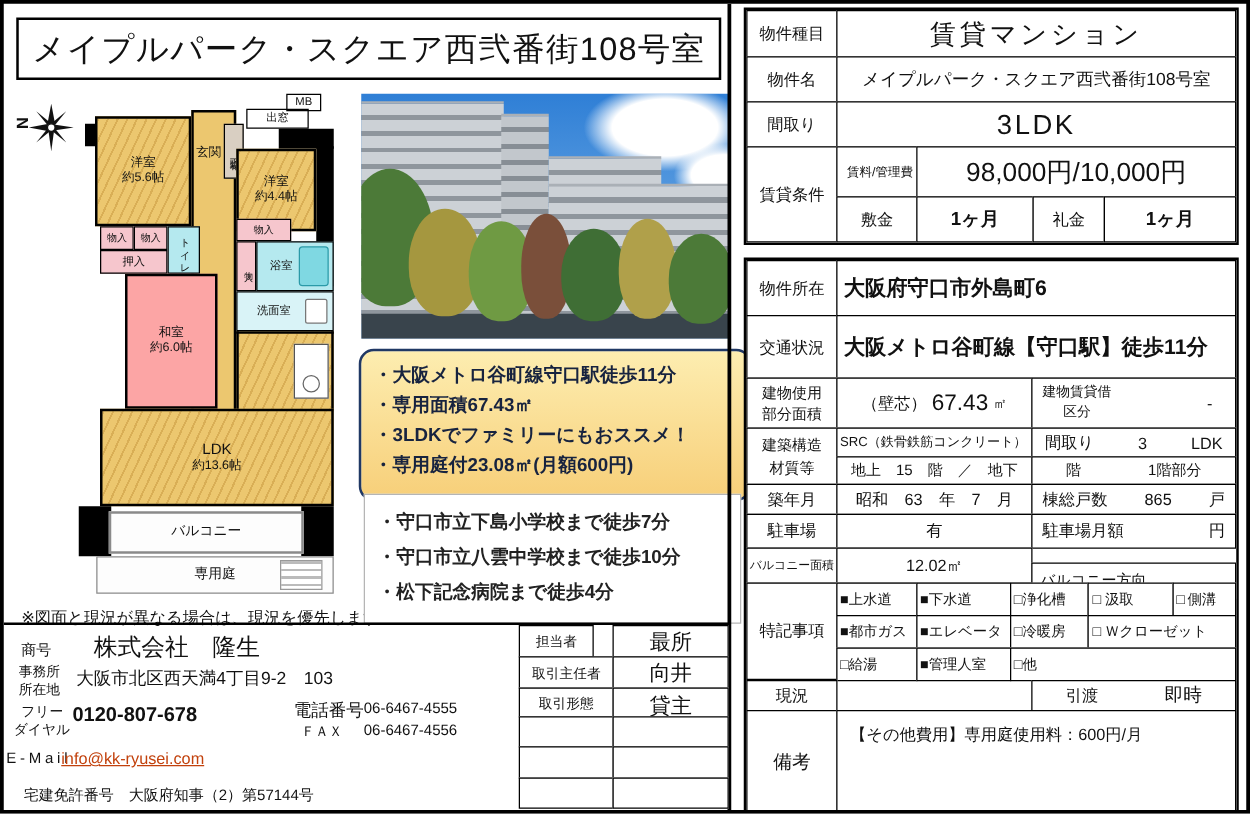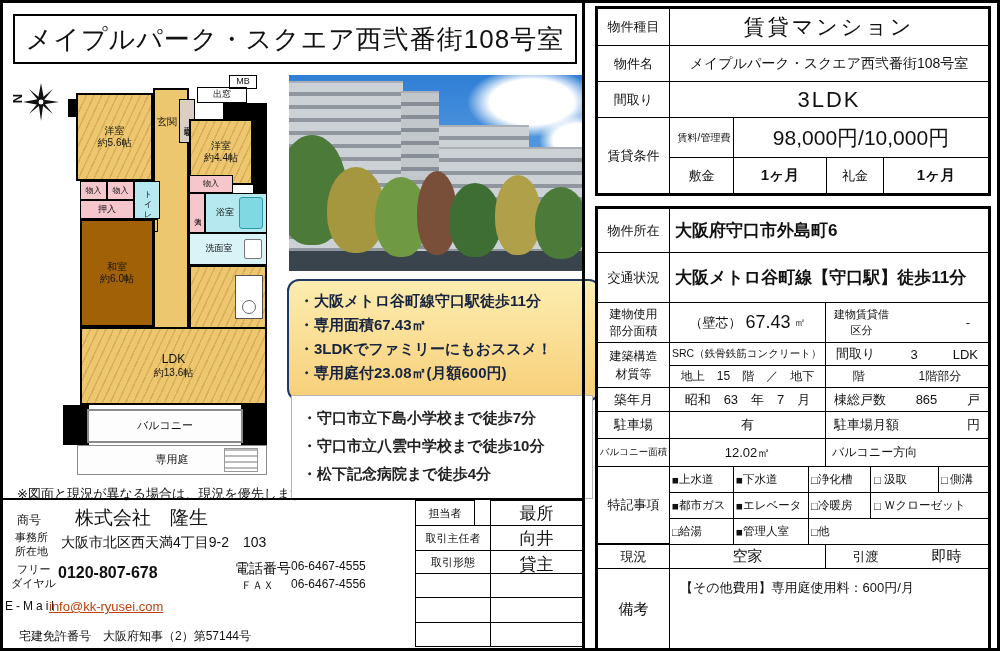--- a/index.html
+++ b/index.html
@@ -12,21 +12,21 @@
   .left{justify-content:flex-start;}
   .b{font-weight:bold;}
   .vtext{writing-mode:vertical-rl;text-orientation:upright;letter-spacing:1px;}
   
   .room{position:absolute;box-sizing:border-box;border:2px solid #000;
     display:flex;flex-direction:column;align-items:center;justify-content:center;
     font-size:10px;line-height:1.25;}
   .orange{background:
     repeating-linear-gradient(115deg,rgba(167,110,20,.28) 0 1.5px,rgba(0,0,0,0) 1.5px 7px),#ecc76f;}
   .plain-orange{background:#ecc76f;}
-  .green{background:#a16207;}
+  .green{background:#fca5a5;margin-left:20px;}
   .pink{background:#f6c6cd;}
   .cyan{background:#b5e9ef;}
   .wall{position:absolute;background:#000;}
   .gray-line{border:2px solid #8a8a8a;background:#fdfdfd;}
   
   .photo{position:absolute;overflow:hidden;background:linear-gradient(180deg,#2f7fd6 0%,#589bdf 45%,#a6c9ee 100%);}
   .cloud{position:absolute;background:radial-gradient(closest-side,#ffffff 65%,rgba(255,255,255,0));border-radius:50%;}
   .bldg{position:absolute;background:repeating-linear-gradient(180deg,#ccd1d6 0 9px,#8f969d 9px 13px);border-top:2px solid #aab0b6;}
   .tree{position:absolute;border-radius:50% 50% 45% 45%;}
   .hl-box{position:absolute;border:2px solid #203864;border-radius:12px;
@@ -343,21 +343,21 @@
       <span>駐車場月額</span>
       <span>円</span>
     </div>
 
     <div class="c" style="left:0;top:230px;width:73px;height:29px;font-size:9.5px;">
         <span>バルコニー面積</span>
       </div>
     <div class="c" style="left:72px;top:230px;width:157px;height:29px;font-size:13px;">
         <span>12.02㎡</span>
       </div>
-    <div class="c left" style="left:228px;top:230px;width:164px;height:29px;font-size:12px;padding-left:6px;">
+    <div class="c left" style="left:228px;top:242px;width:164px;height:29px;font-size:12px;padding-left:6px;">
         <span>バルコニー方向</span>
       </div>
 
     <div class="c" style="left:0;top:258px;width:73px;height:78px;font-size:13px;">
         <span>特記事項</span>
       </div>
     <div class="c left" style="left:72px;top:258px;width:65px;height:27px;font-size:11.5px;padding-left:2px;">
       <span>■</span>
         <span>上水道</span>
       </div>
@@ -402,23 +402,20 @@
         <span>管理人室</span>
       </div>
     <div class="c left" style="left:211px;top:310px;width:181px;height:27px;font-size:11.5px;padding-left:2px;">
       <span>□</span>
         <span>他</span>
       </div>
 
     <div class="c" style="left:0;top:336px;width:73px;height:25px;font-size:13px;">
         <span>現況</span>
       </div>
-    <div class="c" style="left:72px;top:336px;width:157px;height:25px;font-size:15px;">
-        <span>空家</span>
-      </div>
     <div class="c" style="left:228px;top:336px;width:164px;height:25px;justify-content:space-around;">
       <span style="font-size:13px;">引渡</span>
       <span style="font-size:15px;">即時</span>
     </div>
 
     <div class="c" style="left:0;top:360px;width:73px;height:82px;font-size:15px;">
         <span>備考</span>
       </div>
     <div class="c" style="left:72px;top:360px;width:320px;height:82px;font-size:13px;align-items:flex-start;justify-content:flex-start;padding:10px;">
         <span>【その他費用】専用庭使用料：600円/月</span>

